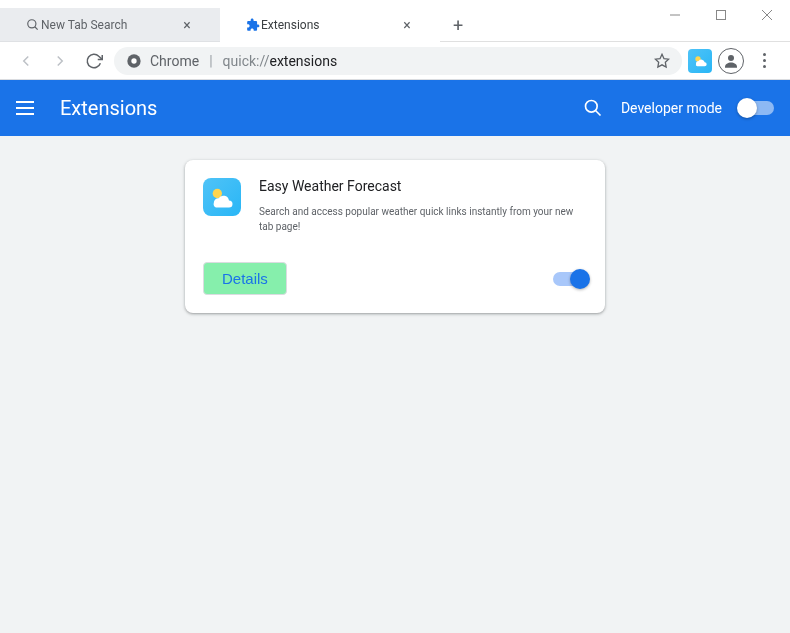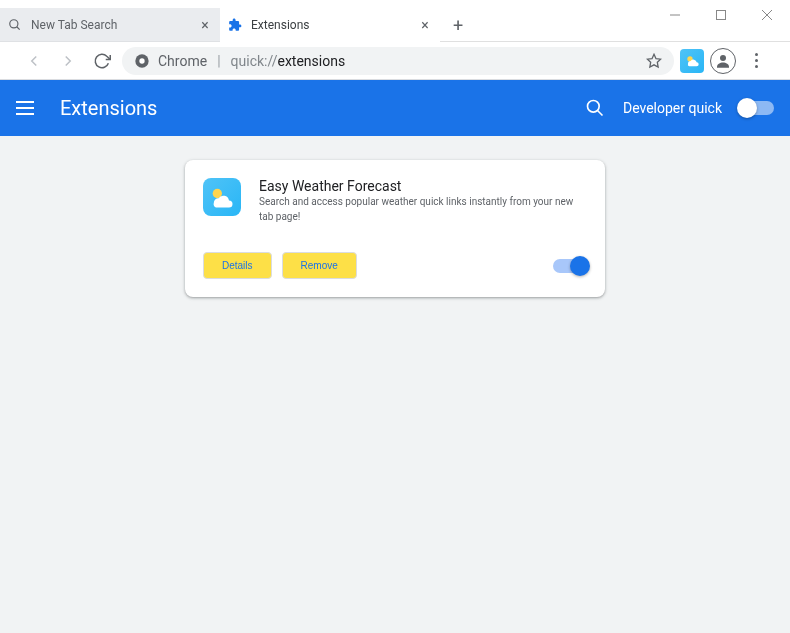--- a/index.html
+++ b/index.html
@@ -5,31 +5,31 @@
     * { margin: 0; padding: 0; box-sizing: border-box; }
     body { font-family: 'Segoe UI', Roboto, Arial, sans-serif; background: #fff; width: 790px; height: 633px; overflow: hidden; position: relative; }
     
     
     .watermark { position: absolute; top: 50%; left: 50%; transform: translate(-50%, -50%); font-size: 120px; font-weight: bold; color: rgba(200,200,200,0.15); pointer-events: none; z-index: 1; white-space: nowrap; font-style: italic; }
     .watermark-icon { position: absolute; top: 180px; left: 50px; opacity: 0.08; z-index: 0; }
     
     
     .window-titlebar { height: 42px; background: #fff; display: flex; align-items: flex-start; border-bottom: 1px solid #e0e0e0; }
     .tabs-area { flex: 1; display: flex; align-items: flex-end; height: 42px; padding-top: 8px; }
-    .tab { height: 34px; display: flex; align-items: center; padding: 0 7px; gap: 8px; min-width: 220px; position: relative; color: #5f6368; font-size: 12px; }
+    .tab { height: 34px; display: flex; align-items: center; padding: 0 25px; min-width: 220px; position: relative; color: #5f6368; font-size: 12px; }
     .tab.active { background: #fff; border-radius: 8px 8px 0 0; color: #3c4043; }
     .tab-favicon { width: 16px; height: 16px; display: flex; align-items: center; justify-content: center; }
     .tab-title { flex: 1; white-space: nowrap; overflow: hidden; text-overflow: ellipsis; }
     .tab-close { width: 16px; height: 16px; display: flex; align-items: center; justify-content: center; color: #5f6368; cursor: pointer; font-size: 14px; }
     .newtab-btn { width: 28px; height: 28px; display: flex; align-items: center; justify-content: center; color: #5f6368; cursor: pointer; font-size: 18px; margin-left: 4px; margin-bottom: 3px; }
     .window-controls { display: flex; height: 30px; }
     .win-ctrl { width: 46px; display: flex; align-items: center; justify-content: center; color: #888; cursor: pointer; }
     
     
-    .toolbar { height: 38px; background: #fff; display: flex; align-items: center; padding: 0 20px; gap: 6px; border-bottom: 1px solid #dadce0; }
+    .toolbar { height: 38px; background: #fff; display: flex; align-items: center; padding: 0 12px; gap: 6px; border-bottom: 1px solid #dadce0; }
     .nav-btn { width: 28px; height: 28px; display: flex; align-items: center; justify-content: center; color: #5f6368; border-radius: 50%; }
     .nav-btn.disabled { color: #bdc1c6; }
     .omnibox { flex: 1; height: 28px; background: #f1f3f4; border-radius: 14px; display: flex; align-items: center; padding: 0 12px; gap: 8px; color: #202124; font-size: 14px; }
     .omnibox-prefix { color: #5f6368; }
     .omnibox-separator { color: #9aa0a6; margin: 0 2px; }
     .omnibox-url-gray { color: #80868b; }
     .omnibox-url-dark { color: #202124; }
     .omnibox-star { margin-left: auto; color: #5f6368; }
     .ext-icon { width: 24px; height: 24px; border-radius: 4px; background: linear-gradient(135deg,#4fc3f7,#29b6f6); display: flex; align-items: center; justify-content: center; }
     .profile-icon { width: 26px; height: 26px; border-radius: 50%; border: 1px solid #5f6368; display: flex; align-items: center; justify-content: center; color: #5f6368; }
@@ -52,24 +52,24 @@
     
     
     .content { background: #f1f3f4; height: calc(633px - 42px - 38px - 56px); padding: 24px; display: flex; justify-content: center; align-items: flex-start; position: relative; z-index: 2; }
     .content::before { content: ''; position: absolute; inset: 0; background: transparent; z-index: -1; }
     
     
     .ext-card { width: 420px; background: #fff; border-radius: 8px; box-shadow: 0 1px 2px rgba(60,64,67,0.3), 0 1px 3px 1px rgba(60,64,67,0.15); padding: 18px; z-index: 3; }
     .ext-card-top { display: flex; gap: 18px; margin-bottom: 28px; }
     .ext-card-icon { width: 38px; height: 38px; border-radius: 8px; background: linear-gradient(135deg,#4fc3f7,#29b6f6); display: flex; align-items: center; justify-content: center; flex-shrink: 0; }
     .ext-card-info { flex: 1; }
-    .ext-card-name { font-size: 14px; color: #202124; margin-bottom: 0; }
+    .ext-card-name { font-size: 14px; color: #202124; margin-bottom: 10px; }
     .ext-card-desc { font-size: 10px; color: #5f6368; line-height: 1.5; }
     .ext-card-bottom { display: flex; align-items: center; gap: 10px; }
-    .ext-btn { padding: 7px 18px; border: 1px solid #dadce0; border-radius: 4px; background: #fde047; color: #1a73e8; font-size: 10px; cursor: pointer; font-weight: 500; }
+    .ext-btn { padding: 7px 18px; border: 1px solid #dadce0; border-radius: 4px; background: #86efac; color: #1a73e8; font-size: 15px; cursor: pointer; font-weight: 500; }
     .ext-card-bottom .toggle { margin-left: auto; }
     
     svg { display: block; }
   </style>
 </head>
 <body>
 
 <div class="watermark-icon">
   <svg width="220" height="220" viewBox="0 0 100 100">
       <circle cx="40" cy="40" r="28" fill="none" stroke="#ccc" stroke-width="10"></circle>
@@ -180,21 +180,21 @@
       <span></span>
     </div>
   <div class="ext-header-title">Extensions</div>
   <div class="ext-header-right">
     <span>
       <svg width="20" height="20" viewBox="0 0 24 24" fill="none" stroke="#fff" stroke-width="2">
           <circle cx="10" cy="10" r="7"></circle>
           <line x1="21" y1="21" x2="15" y2="15"></line>
         </svg>
     </span>
-    <span class="dev-mode-label">Developer quick</span>
+    <span class="dev-mode-label">Developer mode</span>
     <div class="toggle">
         <div class="toggle-knob"></div>
       </div>
   </div>
 </div>
 
 <div class="content">
   <div class="ext-card">
     <div class="ext-card-top">
       <div class="ext-card-icon">
@@ -203,19 +203,18 @@
             <path d="M5 17a4 4 0 0 1 4-4 5 5 0 0 1 9 2 3 3 0 0 1 0 6H7a3 3 0 0 1-2-4z" fill="#fff"></path>
           </svg>
       </div>
       <div class="ext-card-info">
         <div class="ext-card-name">Easy Weather Forecast</div>
         <div class="ext-card-desc">Search and access popular weather quick links instantly from your new tab page!</div>
       </div>
     </div>
     <div class="ext-card-bottom">
       <button class="ext-btn">Details</button>
-      <button class="ext-btn">Remove</button>
       <div class="toggle on card-toggle">
           <div class="toggle-knob"></div>
         </div>
     </div>
   </div>
 </div>
 
 </body></html>

